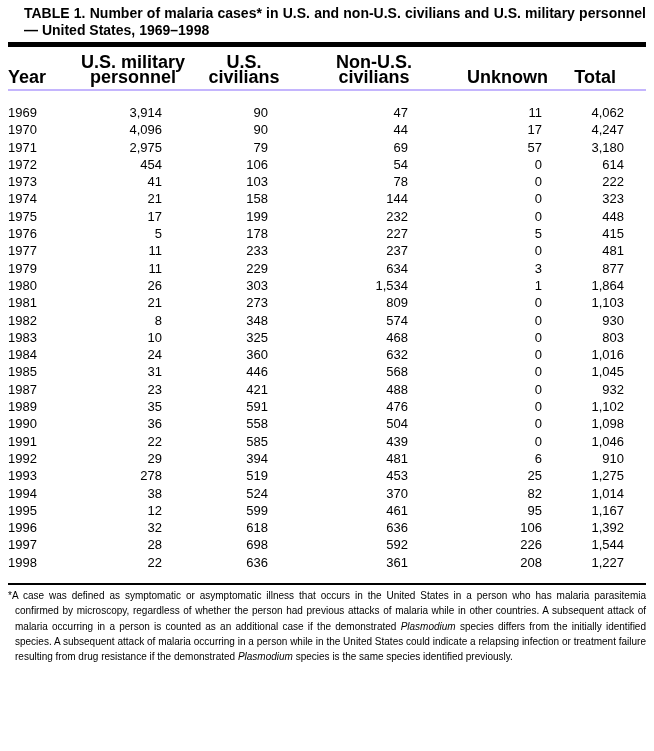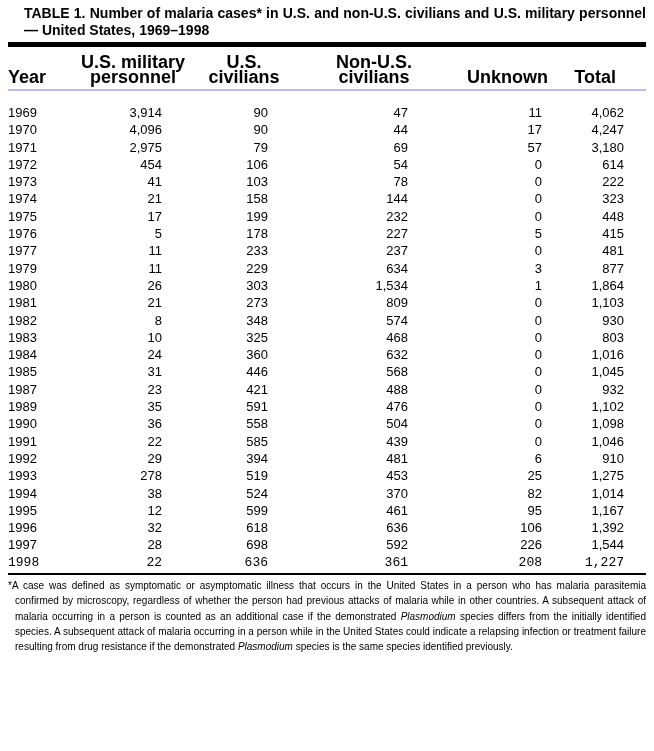--- a/index.html
+++ b/index.html
@@ -44,21 +44,21 @@
   .h4 { text-align: right; padding-right: 20px; }
   .h5 { text-align: right; padding-right: 30px; }
 
   tbody td {
     font-size: 13px;
     line-height: 17.3px;
     padding: 0;
     white-space: nowrap;
   }
   tbody tr:first-child td { padding-top: 13px; }
-  tbody tr:last-child td { padding-bottom: 2px; font-family: Liberation Mono, monospace; }
+  tbody tr:last-child td { padding-bottom: 12px; }
   .d0 { text-align: left; }
   .d1 { text-align: right; padding-right: 26px; }
   .d2 { text-align: right; padding-right: 32px; }
   .d3 { text-align: right; padding-right: 40px; }
   .d4 { text-align: right; padding-right: 26px; }
   .d5 { text-align: right; padding-right: 22px; }
 
   .footnote {
     font-size: 10px;
     line-height: 15.3px;

